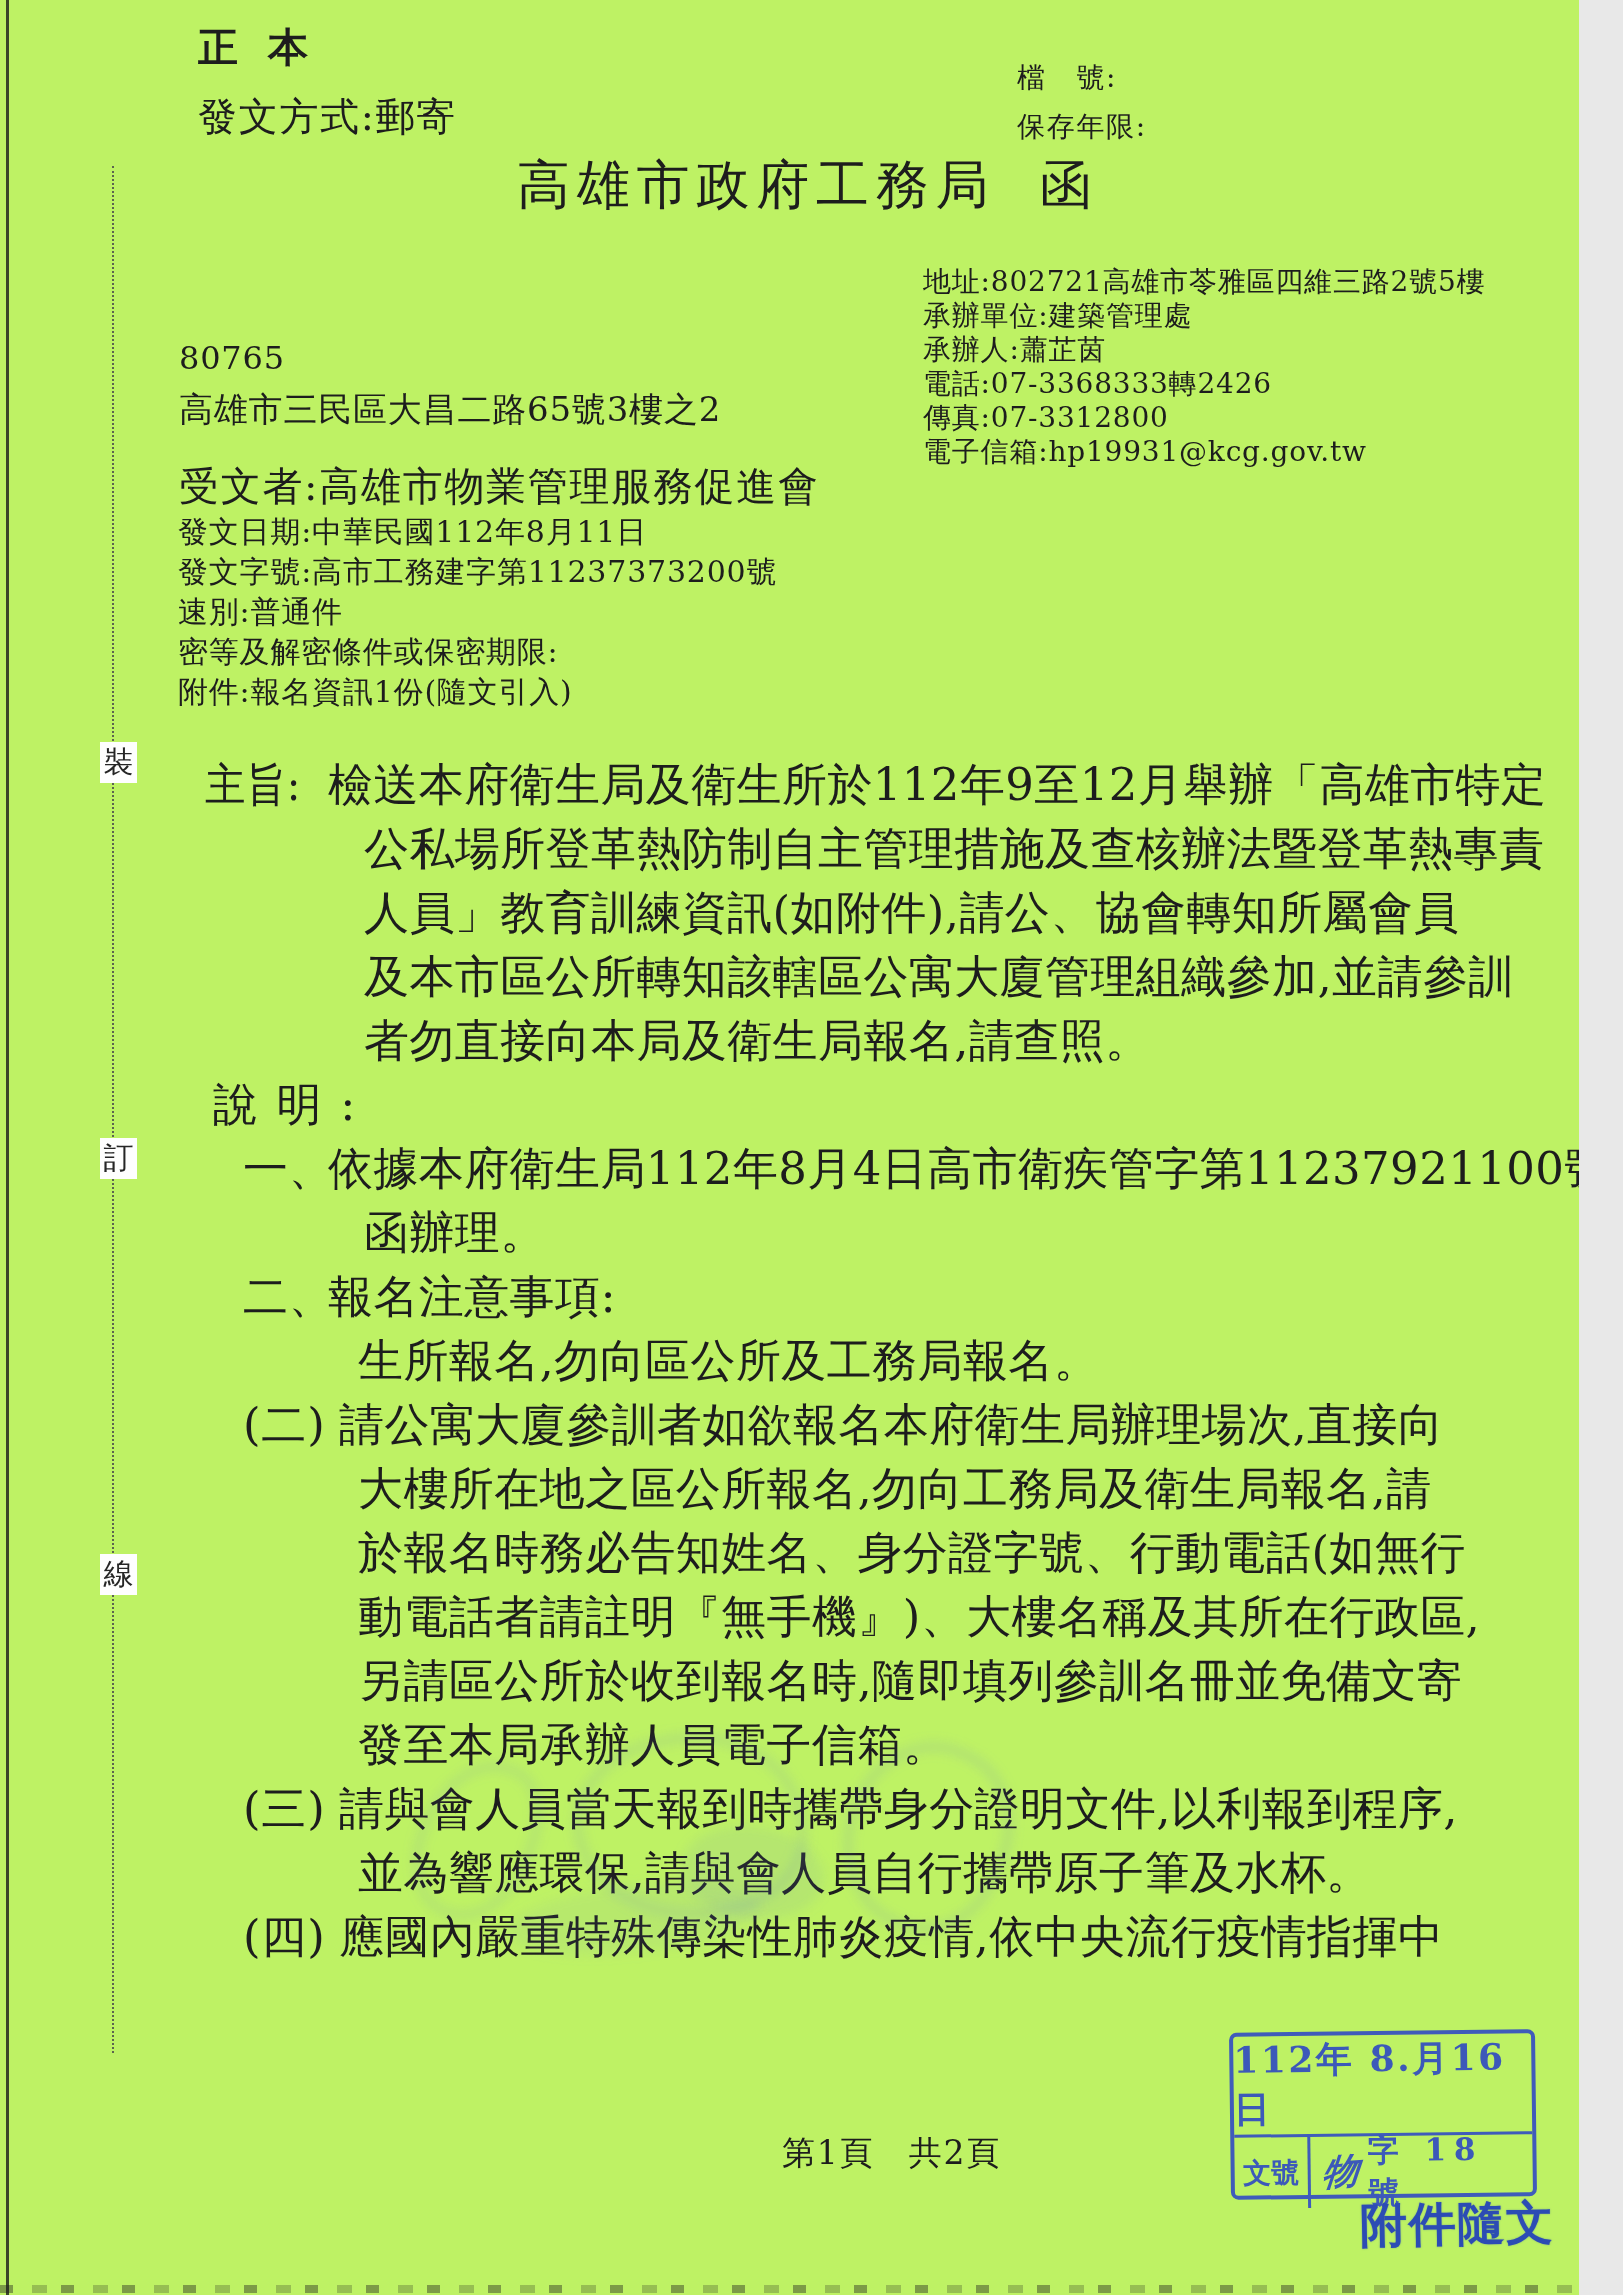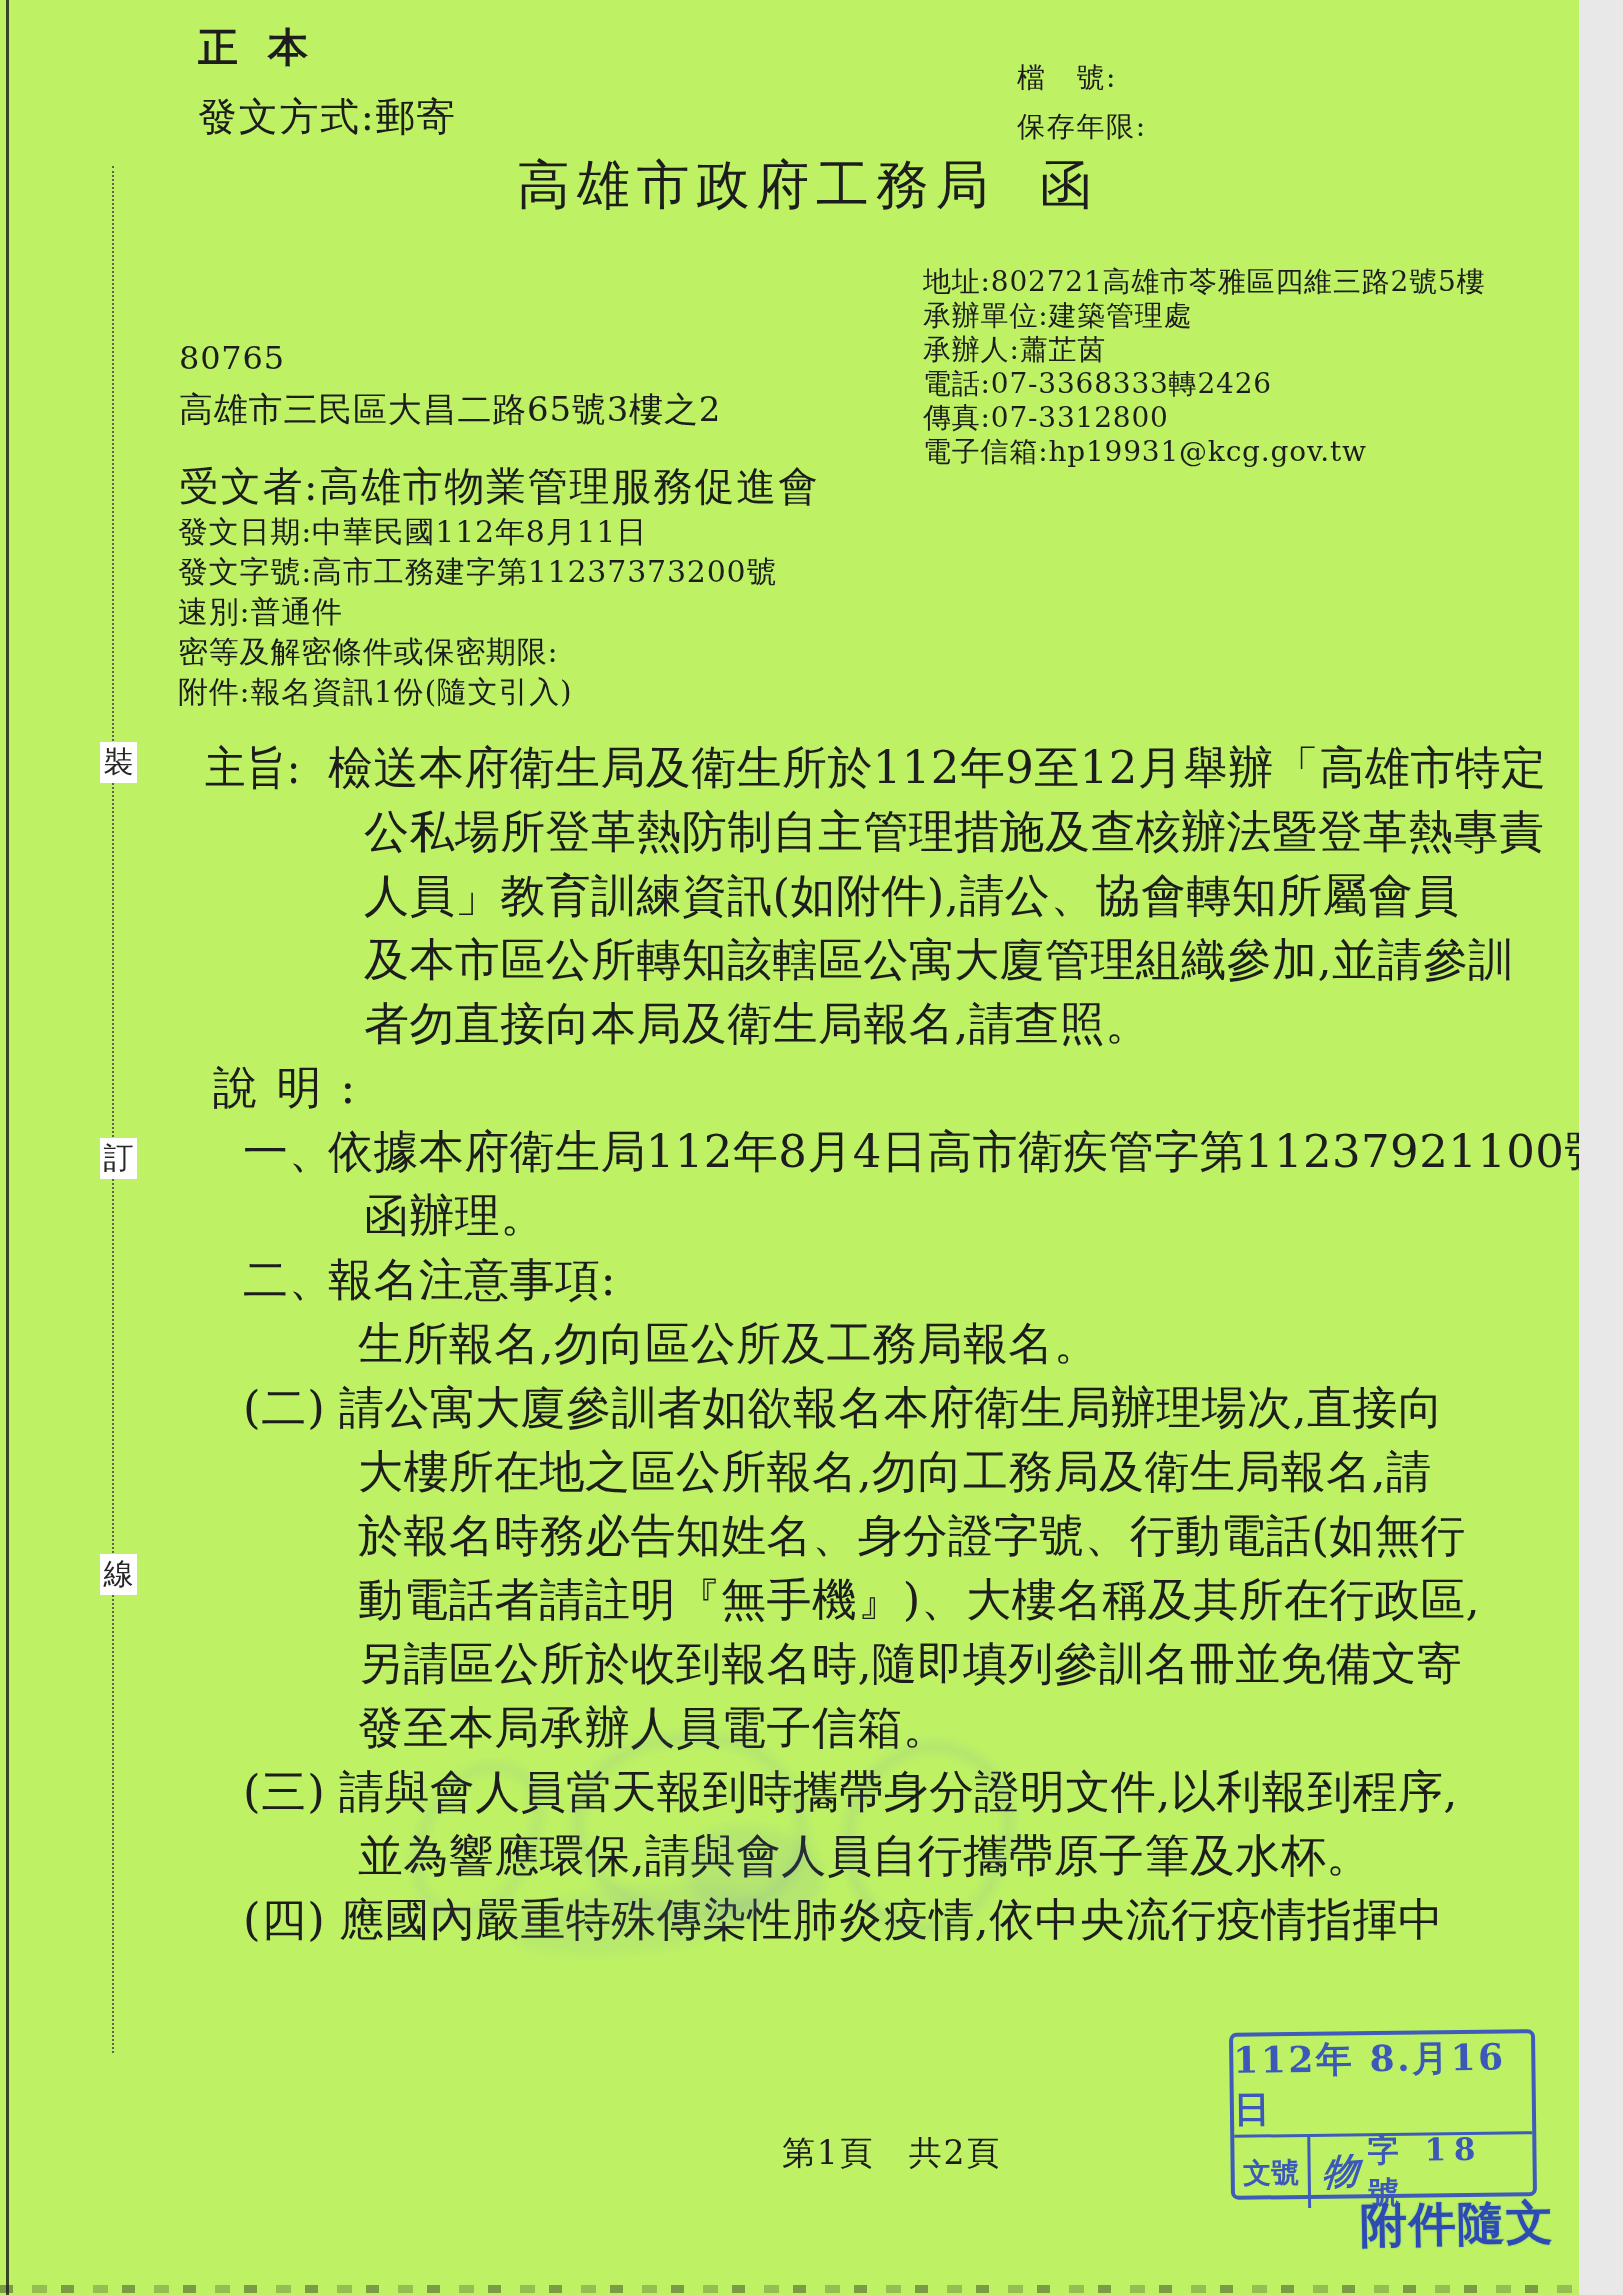--- a/index.html
+++ b/index.html
@@ -22,21 +22,21 @@
   .agency{left:923px;top:265px;font-size:28px;line-height:34px;letter-spacing:0.8px;}
   .agency div{white-space:nowrap;}
   
   .postal{left:179px;top:339px;font-size:32px;letter-spacing:0.8px;}
   .recip-addr{left:179px;top:387px;font-size:34px;letter-spacing:0.8px;}
   .recipient-line{left:179px;top:459px;font-size:40px;letter-spacing:1.7px;}
   
   .meta{left:178px;top:512px;font-size:30px;line-height:40px;letter-spacing:0.8px;}
   .meta div{white-space:nowrap;}
   
-  .body{position:absolute;left:0;top:736px;width:1623px;}
+  .body{position:absolute;left:0;top:753px;width:1623px;}
   .bl{height:64px;line-height:64px;font-size:45px;letter-spacing:0.4px;white-space:nowrap;}
   .pl-subj{padding-left:205px;}
   .pl-cont{padding-left:328px;margin-left:36px;}
   .pl-expl{padding-left:198px;margin-left:15px;}
   .pl-num{padding-left:243px;}
   .pl-sub{padding-left:243px;}
   .pl-subcont{padding-left:358px;}
   .lbS{display:inline-block;width:123px;transform:scaleX(.9);transform-origin:left center;}
   .lbM{letter-spacing:18.6px;}
   .lb1{display:inline-block;width:85px;}

